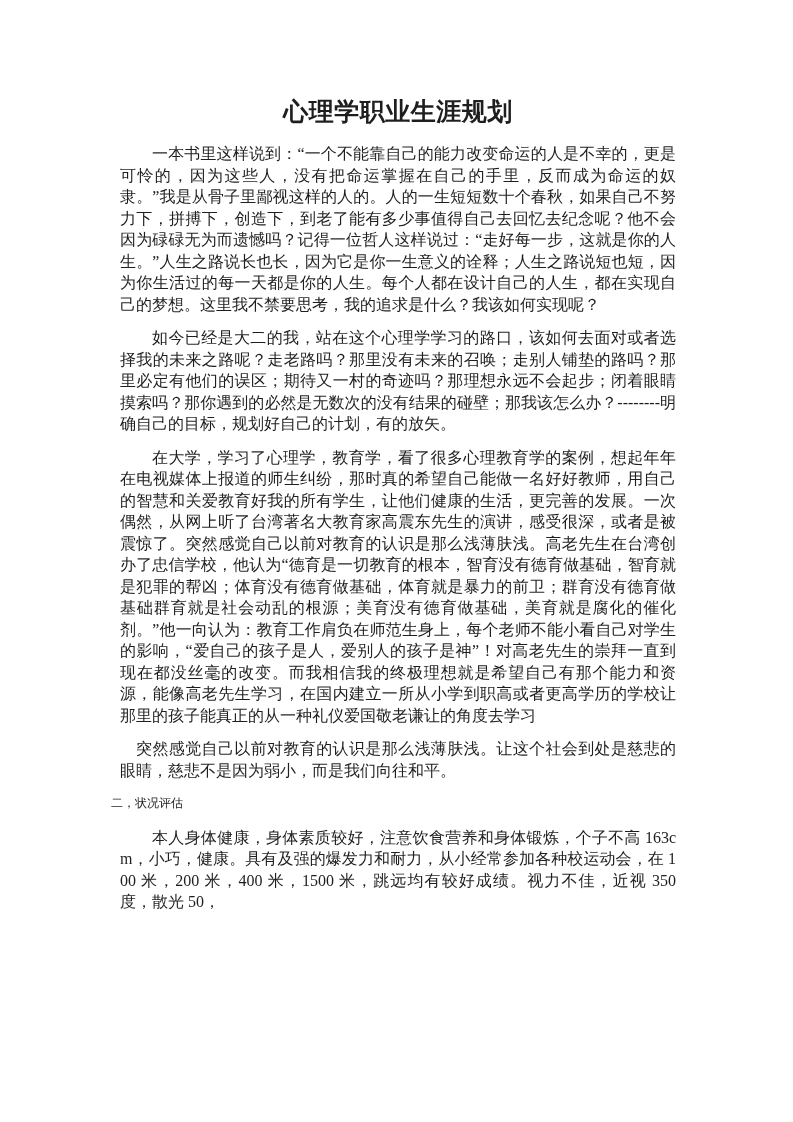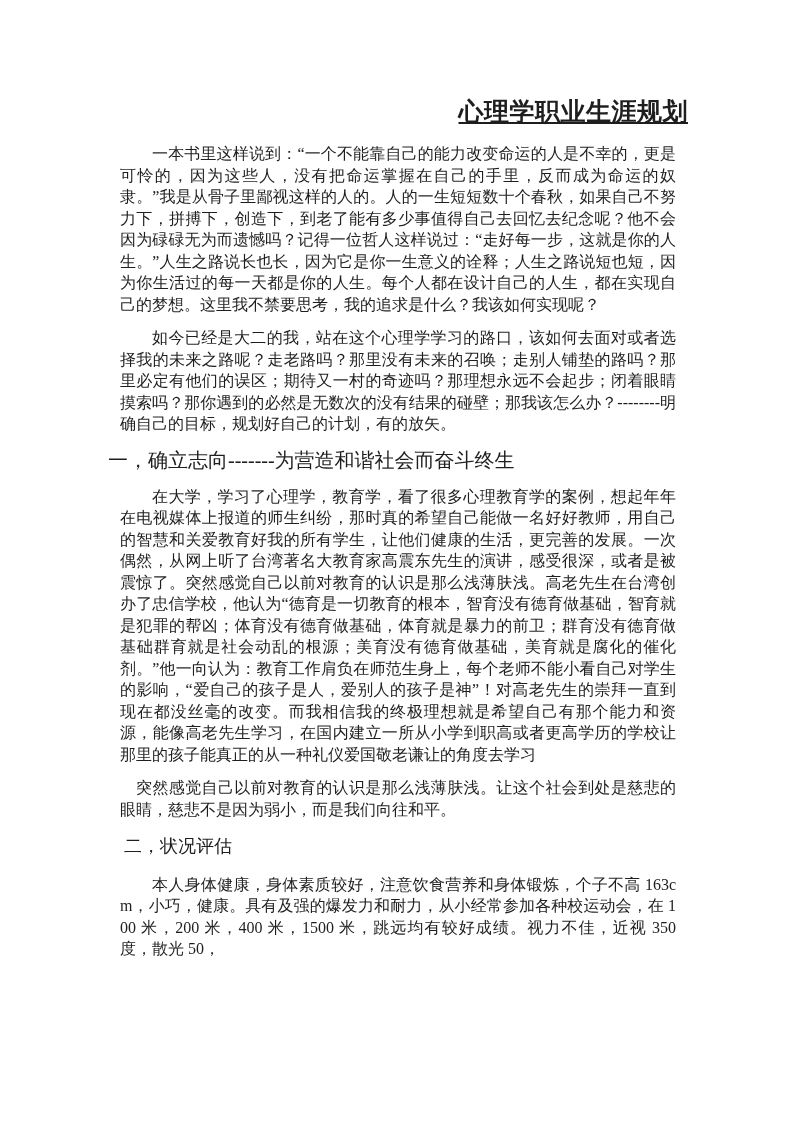--- a/index.html
+++ b/index.html
@@ -23,61 +23,59 @@
   .content {
     position: absolute;
     left: 108px;
     top: 94px;
     width: 580px;
   }
   .doc-title {
     font-size: 25px;
     line-height: 36px;
     font-weight: 700;
-    text-align: right;
+    text-align: center;
     margin: 0 0 13px 0;
     letter-spacing: 0.5px;
-    text-decoration: underline;
   }
   .para {
     font-size: 16px;
     line-height: 21.5px;
     margin: 12px;
     text-align: justify;
     text-justify: inter-ideograph;
     word-break: break-all;
   }
   .indent2 { text-indent: 2em; }
   .indent1 { text-indent: 1em; }
   .noindent { text-indent: 0; }
   .section-heading {
     font-size: 20px;
     line-height: 27px;
     font-weight: 400;
     margin: 9px 0 7px 0;
   }
   .plain-line {
-    font-size: 18px;
+    font-size: 12px;
     line-height: 21.5px;
-    margin: 16px;
+    margin: 3px;
   }
 </style>
 </head>
 <body>
 
 <div class="page">
   <div class="content">
 
     <h1 class="doc-title">心理学职业生涯规划</h1>
 
     <p class="para indent2">一本书里这样说到：“一个不能靠自己的能力改变命运的人是不幸的，更是可怜的，因为这些人，没有把命运掌握在自己的手里，反而成为命运的奴隶。”我是从骨子里鄙视这样的人的。人的一生短短数十个春秋，如果自己不努力下，拼搏下，创造下，到老了能有多少事值得自己去回忆去纪念呢？他不会因为碌碌无为而遗憾吗？记得一位哲人这样说过：“走好每一步，这就是你的人生。”人生之路说长也长，因为它是你一生意义的诠释；人生之路说短也短，因为你生活过的每一天都是你的人生。每个人都在设计自己的人生，都在实现自己的梦想。这里我不禁要思考，我的追求是什么？我该如何实现呢？</p>
 
     <p class="para indent2">如今已经是大二的我，站在这个心理学学习的路口，该如何去面对或者选择我的未来之路呢？走老路吗？那里没有未来的召唤；走别人铺垫的路吗？那里必定有他们的误区；期待又一村的奇迹吗？那理想永远不会起步；闭着眼睛摸索吗？那你遇到的必然是无数次的没有结果的碰壁；那我该怎么办？--------明确自己的目标，规划好自己的计划，有的放矢。</p>
 
-    <h2 class="section-heading">一，确立志向-------为营造和谐社会而奋斗终生</h2>
 
 
     <p class="para indent2">在大学，学习了心理学，教育学，看了很多心理教育学的案例，想起年年在电视媒体上报道的师生纠纷，那时真的希望自己能做一名好好教师，用自己的智慧和关爱教育好我的所有学生，让他们健康的生活，更完善的发展。一次偶然，从网上听了台湾著名大教育家高震东先生的演讲，感受很深，或者是被震惊了。突然感觉自己以前对教育的认识是那么浅薄肤浅。高老先生在台湾创办了忠信学校，他认为“德育是一切教育的根本，智育没有德育做基础，智育就是犯罪的帮凶；体育没有德育做基础，体育就是暴力的前卫；群育没有德育做基础群育就是社会动乱的根源；美育没有德育做基础，美育就是腐化的催化剂。”他一向认为：教育工作肩负在师范生身上，每个老师不能小看自己对学生的影响，“爱自己的孩子是人，爱别人的孩子是神”！对高老先生的崇拜一直到现在都没丝毫的改变。而我相信我的终极理想就是希望自己有那个能力和资源，能像高老先生学习，在国内建立一所从小学到职高或者更高学历的学校让那里的孩子能真正的从一种礼仪爱国敬老谦让的角度去学习</p>
 
     <p class="para indent1">突然感觉自己以前对教育的认识是那么浅薄肤浅。让这个社会到处是慈悲的眼睛，慈悲不是因为弱小，而是我们向往和平。</p>
 
     <p class="plain-line noindent">二，状况评估</p>
 
 
     <p class="para indent2">本人身体健康，身体素质较好，注意饮食营养和身体锻炼，个子不高 163cm，小巧，健康。具有及强的爆发力和耐力，从小经常参加各种校运动会，在 100 米，200 米，400 米，1500 米，跳远均有较好成绩。视力不佳，近视 350 度，散光 50，</p>

